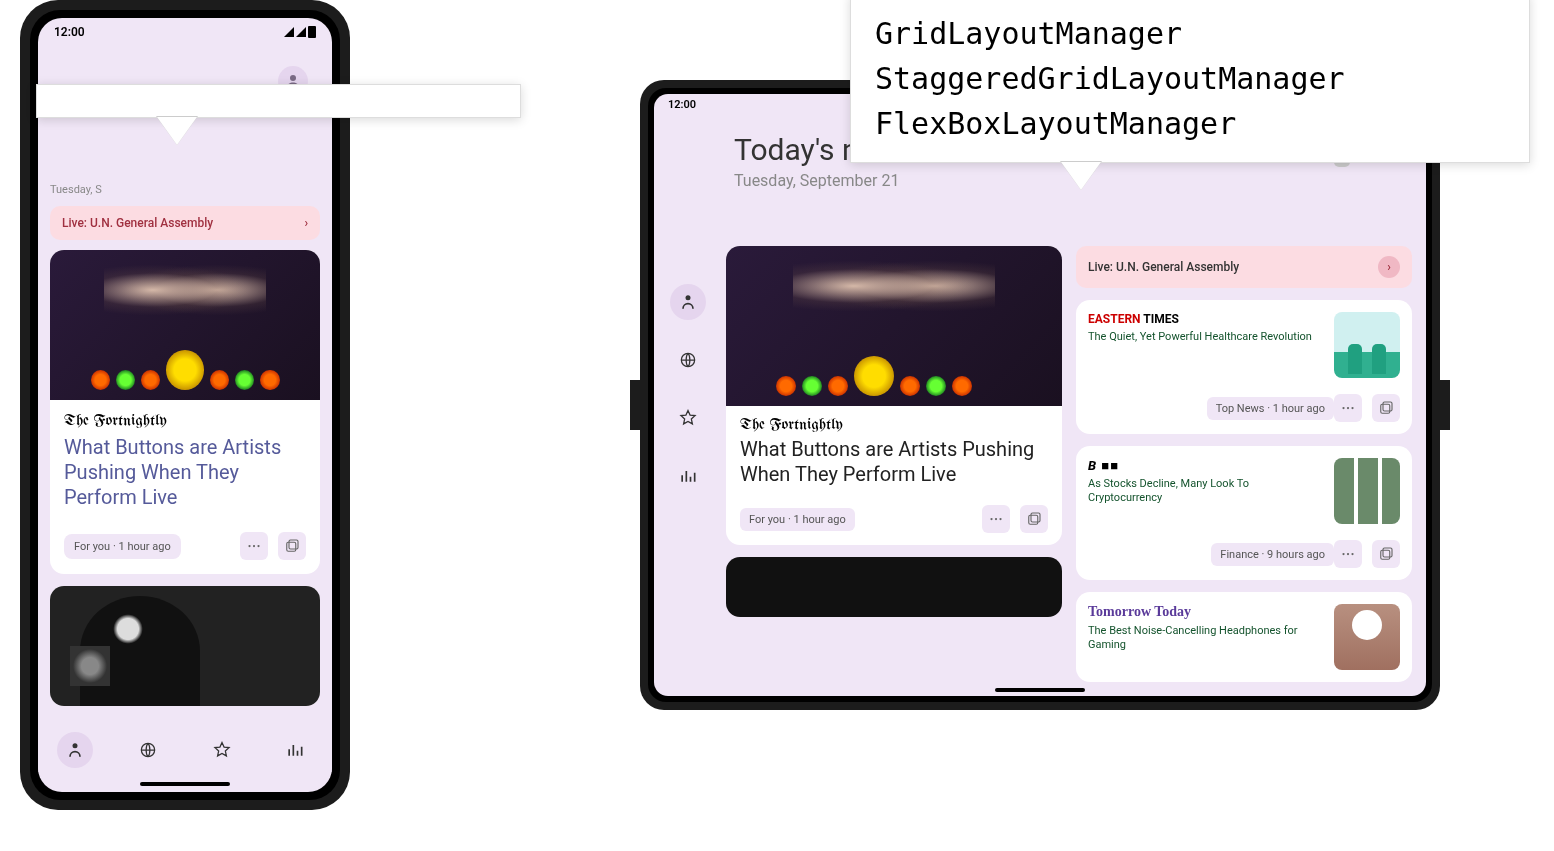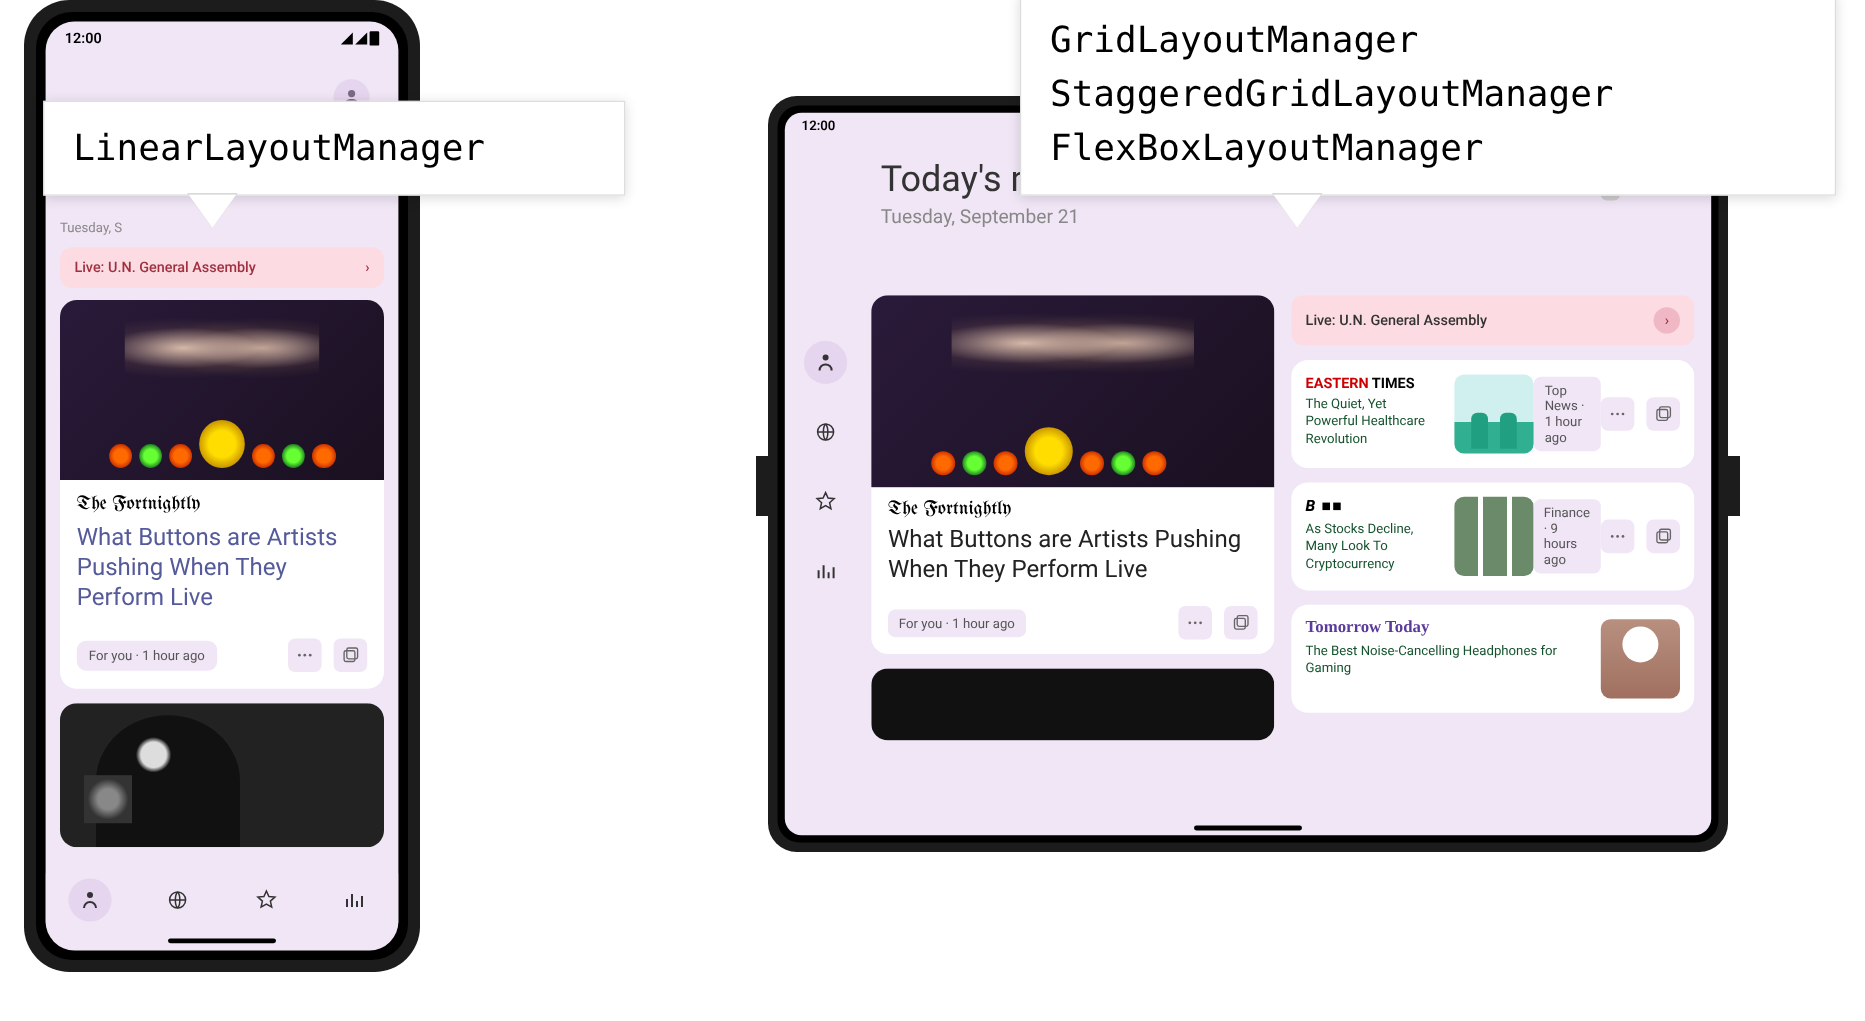--- a/index.html
+++ b/index.html
@@ -132,36 +132,36 @@
   .t-card{background:#fff;border-radius:14px;overflow:hidden;flex-shrink:0;}
   .t-hero{height:160px;background:linear-gradient(135deg,#2a1a3a,#1a1020);position:relative;}
   .t-body{padding:10px 14px;}
   .t-headline{font-size:20px;font-weight:400;color:#222;line-height:1.25;margin-top:4px;}
   .t-meta{display:flex;justify-content:space-between;align-items:center;padding:8px 14px 12px;}
   .t-chip{background:#f0e6f6;border-radius:6px;padding:5px 9px;font-size:11px;color:#555;}
 
   .t-live{background:#fcdce2;border-radius:10px;padding:10px 12px;display:flex;justify-content:space-between;align-items:center;font-size:12px;color:#333;font-weight:500;}
   .t-chev{width:22px;height:22px;background:#f0b8c4;border-radius:50%;display:flex;align-items:center;justify-content:center;color:#a03040;}
 
-  .t-row-card{background:#fff;border-radius:14px;padding:12px;display:flex;flex-direction:row;gap:0;}
+  .t-row-card{background:#fff;border-radius:14px;padding:12px;display:flex;flex-direction:column;gap:16px;}
   .t-row-top{display:flex;gap:12px;align-items:flex-start;}
   .t-row-text{flex:1;}
   .src-eastern{font-size:12px;font-weight:700;}
   .src-eastern .r{color:#cc0000;}
   .src-b{font-size:13px;font-weight:800;font-style:italic;letter-spacing:1px;}
   .src-tom{font-family:cursive;font-size:14px;color:#5a3a9a;font-weight:600;}
   .t-row-hl{font-size:11px;color:#14532d;line-height:1.3;margin-top:4px;}
   .t-thumb{width:66px;height:66px;border-radius:8px;background:#c0e0e0;flex-shrink:0;}
   .thumb-scrubs{background:linear-gradient(#d0f0f0 60%, #30b090 60%);position:relative;}
   .thumb-scrubs::before,.thumb-scrubs::after{content:"";position:absolute;bottom:4px;width:14px;height:30px;background:#20a080;border-radius:5px 5px 0 0;}
   .thumb-scrubs::before{left:14px;} .thumb-scrubs::after{right:14px;}
   .thumb-money{background:repeating-linear-gradient(90deg,#6a8a6a 0 20px,#fff 20px 24px);}
   .thumb-gamer{background:linear-gradient(#b89080,#a07060);position:relative;}
   .thumb-gamer::after{content:"";position:absolute;left:18px;top:6px;width:30px;height:30px;border-radius:50%;background:#fff;}
-  .t-row-meta{display:flex;justify-content:center;align-items:center;}
+  .t-row-meta{display:flex;justify-content:flex-end;align-items:center;}
 
   .t-card-peek{background:#fff;border-radius:14px;height:60px;overflow:hidden;}
   .peek-img{height:100%;background:linear-gradient(#111,#111);}
 
   .t-home{position:absolute;bottom:4px;left:50%;transform:translateX(-50%);width:90px;height:4px;background:#000;border-radius:2px;}
 
   
   .callout{
     position:absolute;
     background:#fff;
@@ -464,21 +464,20 @@
           </div>
         </div>
       </div>
 
       <div class="t-home"></div>
     </div>
   </div>
 </div>
 
 <div class="callout callout-left">
-  <div>LinearLayoutManager</div>
   <div class="pointer"></div>
 </div>
 
 <div class="callout callout-right">
   <div>GridLayoutManager</div>
   <div>StaggeredGridLayoutManager</div>
   <div>FlexBoxLayoutManager</div>
   <div class="pointer"></div>
 </div>
 

